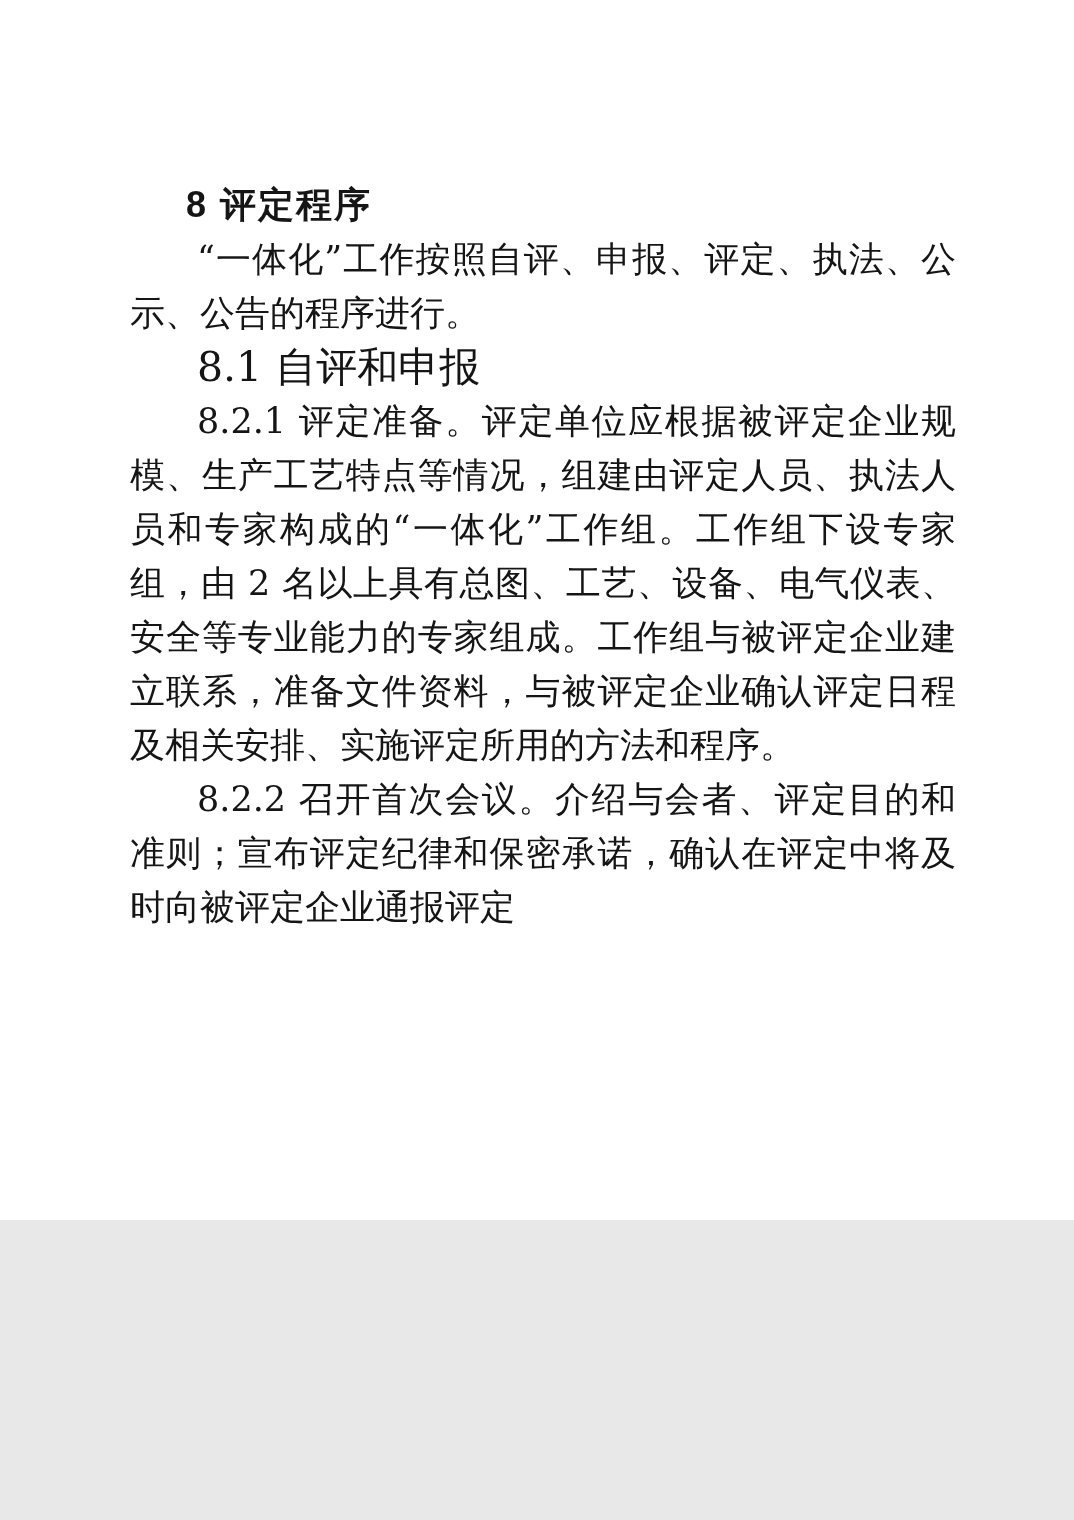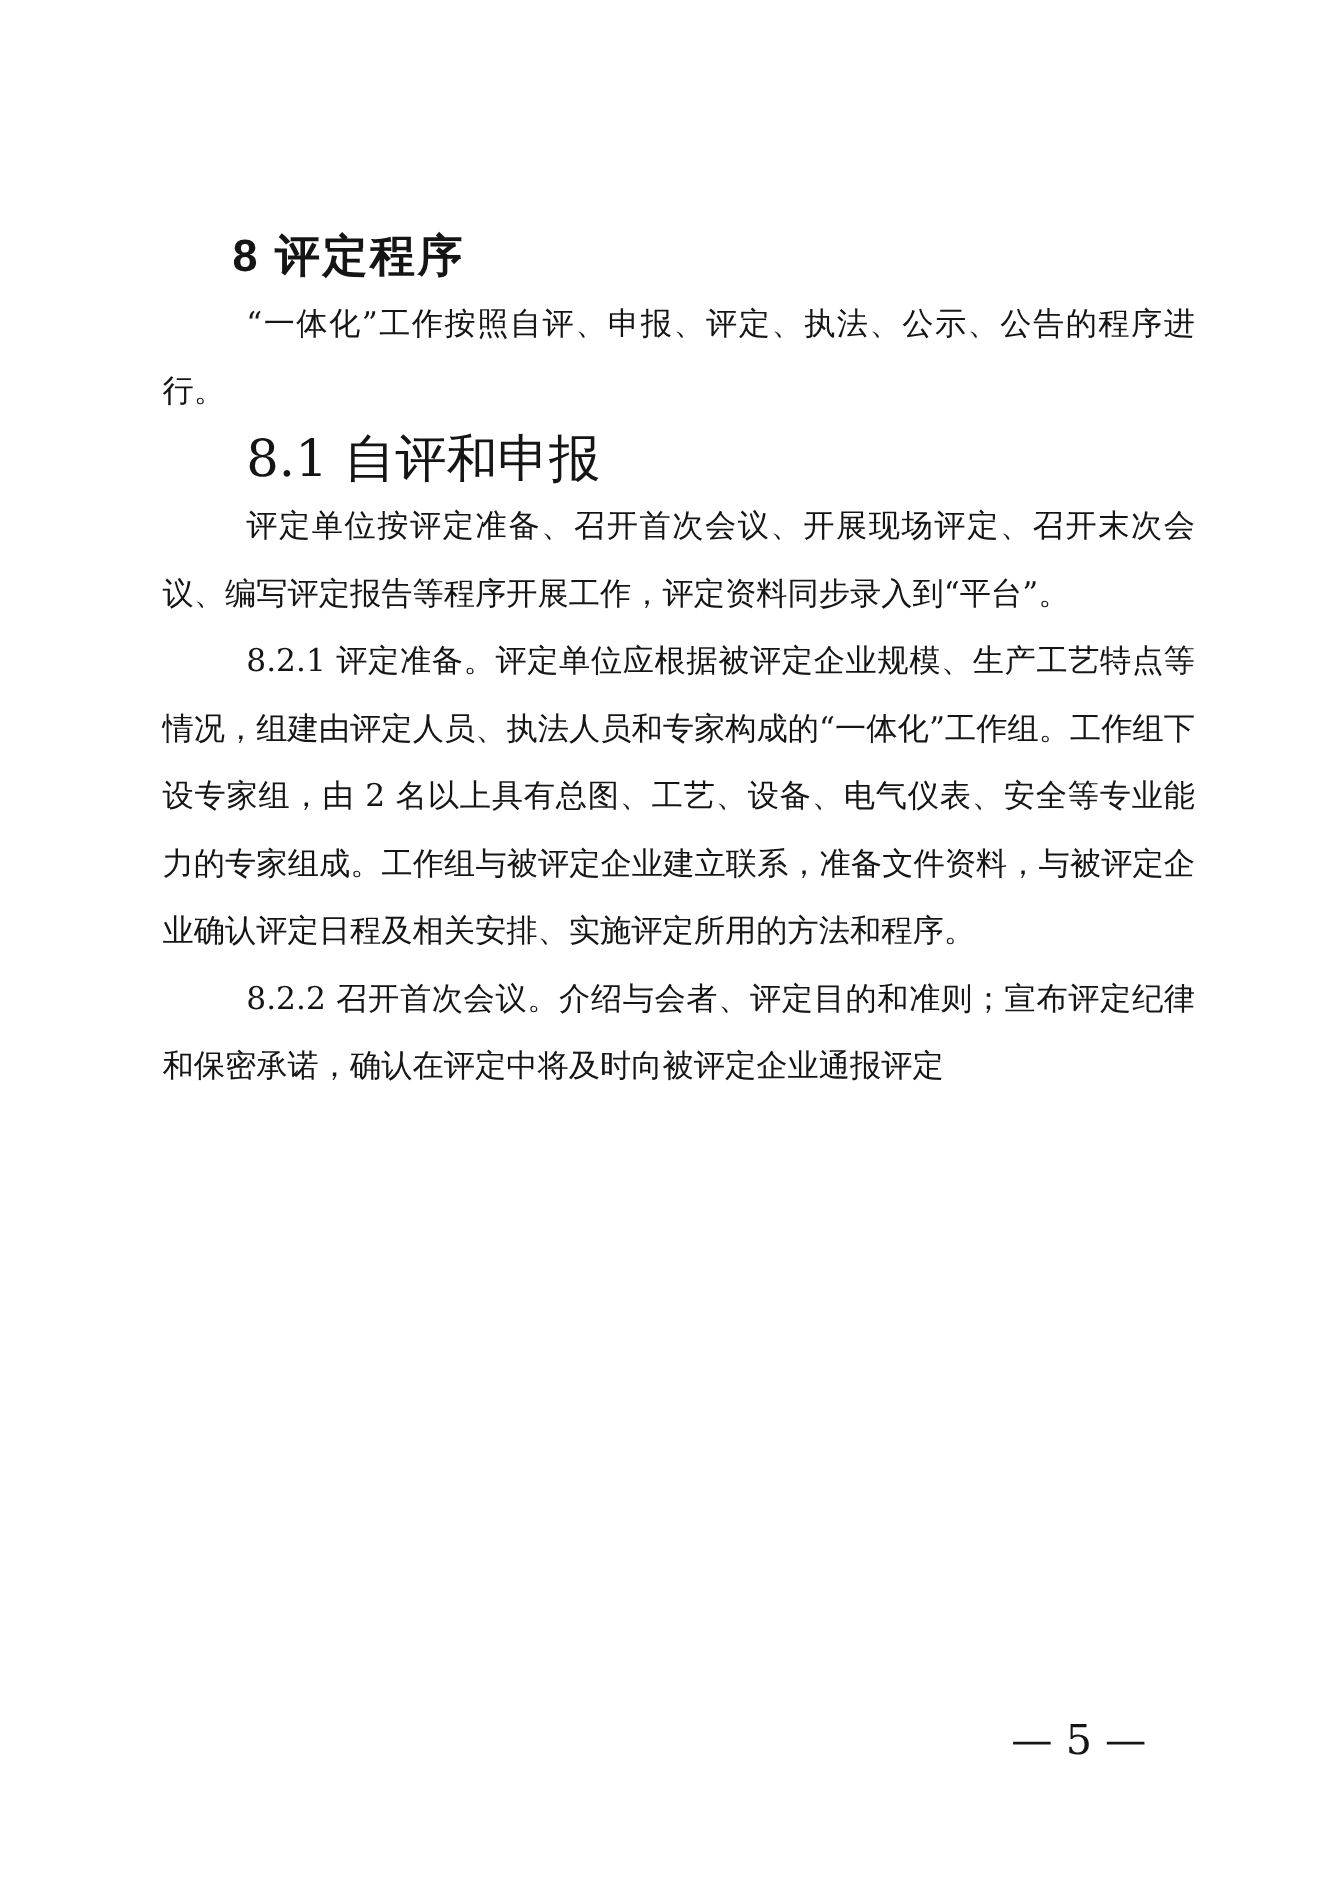--- a/index.html
+++ b/index.html
@@ -3,21 +3,21 @@
 <meta charset="utf-8">
 <style>
   html, body {
     margin: 0;
     padding: 0;
     background: #e8e8e8;
   }
   .page {
     position: relative;
     width: 1074px;
-    height: 1520px;
+    height: 1220px;
     margin: 0 auto;
     background: #ffffff;
     overflow: hidden;
     color: #151515;
   }
   .content {
     position: absolute;
     left: 130px;
     top: 178px;
     width: 826px;
@@ -35,21 +35,21 @@
     font-family: "DejaVu Serif", "Liberation Serif", serif;
     font-weight: 400;
     font-size: 41px;
     line-height: 54px;
     text-indent: 67px;
     margin: 0;
   }
   .sec-p {
     font-family: "DejaVu Serif", "Liberation Serif", serif;
     font-weight: 400;
-    font-size: 25px;
+    font-size: 35px;
     line-height: 54px;
     text-indent: 67px;
     margin: 0;
     text-align: justify;
   }
   .page-number {
     position: absolute;
     top: 1372px;
     right: 157px;
     font-family: "DejaVu Serif", "Liberation Serif", serif;
@@ -60,18 +60,17 @@
   }
 </style>
 </head>
 <body>
 
 <div class="page">
   <div class="content">
     <div class="sec-h1">8 评定程序</div>
     <div class="sec-p">“一体化”工作按照自评、申报、评定、执法、公示、公告的程序进行。</div>
     <div class="sec-h2">8.1 自评和申报</div>
-    <div class="sec-p">评定单位按评定准备、召开首次会议、开展现场评定、召开末次会议、编写评定报告等程序开展工作，评定资料同步录入到“平台”。</div>
     <div class="sec-p">8.2.1 评定准备。评定单位应根据被评定企业规模、生产工艺特点等情况，组建由评定人员、执法人员和专家构成的“一体化”工作组。工作组下设专家组，由 2 名以上具有总图、工艺、设备、电气仪表、安全等专业能力的专家组成。工作组与被评定企业建立联系，准备文件资料，与被评定企业确认评定日程及相关安排、实施评定所用的方法和程序。</div>
     <div class="sec-p">8.2.2 召开首次会议。介绍与会者、评定目的和准则；宣布评定纪律和保密承诺，确认在评定中将及时向被评定企业通报评定</div>
   </div>
   <div class="page-number">— 5 —</div>
 </div>
 
 </body></html>

